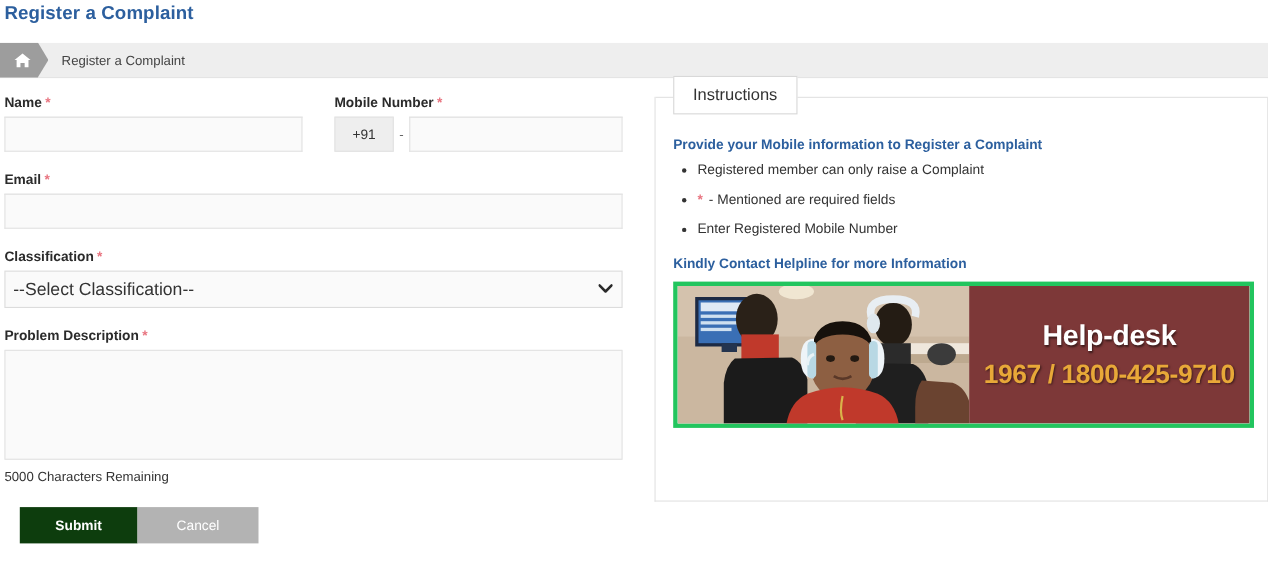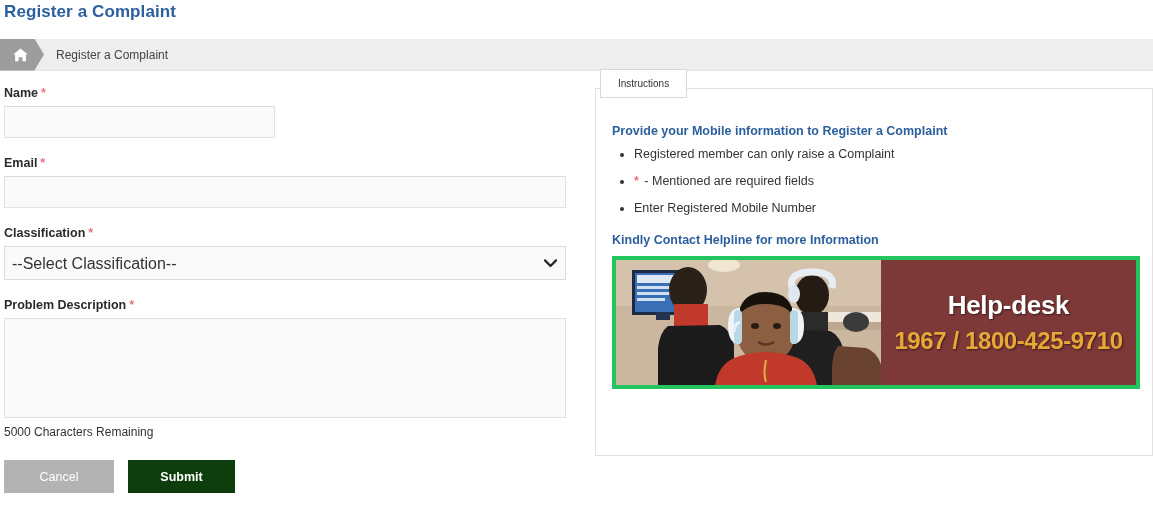--- a/index.html
+++ b/index.html
@@ -121,25 +121,25 @@
     border: 1px solid #e1e1e1;
     border-top: none;
     height: 368px;
     background: #ffffff;
   }
   .panel-toprule {
     position: absolute; left: 0; right: 0; top: 0;
     height: 1px; background: #e1e1e1;
   }
   .tab {
-    position: absolute; left: 4px; top: -19px;
+    position: absolute; left: 16px; top: -19px;
     background: #ffffff;
     border: 1px solid #d8d8d8;
     padding: 8px 17px;
-    font-size: 10px; color: #333;
+    font-size: 15px; color: #333;
     z-index: 2;
   }
   .panel-body { padding: 36px 16px 0 16px; }
   .lead {
     font-size: 12.5px; font-weight: bold; color: #2c5f9e;
     margin: 0 0 10px 0;
   }
   ul.instr { margin: 0 0 0 22px; padding: 0; }
   ul.instr li {
     font-size: 12.5px; color: #333;
@@ -199,20 +199,30 @@
 <div class="left-col">
 
   <div class="row2">
     <div class="col-name">
       <label class="field-label">
         <span>Name</span><span class="req">*</span>
       </label>
       <input class="txt" type="text" value="" placeholder="" style="">
     </div>
 
+    <div class="col-mobile">
+      <label class="field-label">
+        <span>Mobile Number</span><span class="req">*</span>
+      </label>
+      <div class="mobile-group">
+        <div class="cc-box">+91</div>
+        <div class="dash">-</div>
+        <input class="txt mobile-input" type="text" value="" placeholder="" style="">
+      </div>
+    </div>
   </div>
 
   <div class="block block-email">
     <label class="field-label">
       <span>Email</span><span class="req">*</span>
     </label>
     <input class="txt" type="text" value="" placeholder="" style="">
   </div>
 
   <div class="block">
@@ -233,22 +243,22 @@
 
   <div class="block">
     <label class="field-label">
       <span>Problem Description</span><span class="req">*</span>
     </label>
     <textarea class="ta" placeholder="" style=""></textarea>
     <div class="counter">5000 Characters Remaining</div>
   </div>
 
   <div class="btn-row">
+    <button class="btn btn-submit">Submit</button>
     <button class="btn btn-cancel">Cancel</button>
-    <button class="btn btn-submit">Submit</button>
   </div>
 </div>
 
 <div class="right-col">
   <div class="panel">
     <div class="panel-toprule"></div>
     <div class="tab">Instructions</div>
 
     <div class="panel-body">
       <p class="lead">Provide your Mobile information to Register a Complaint</p>

